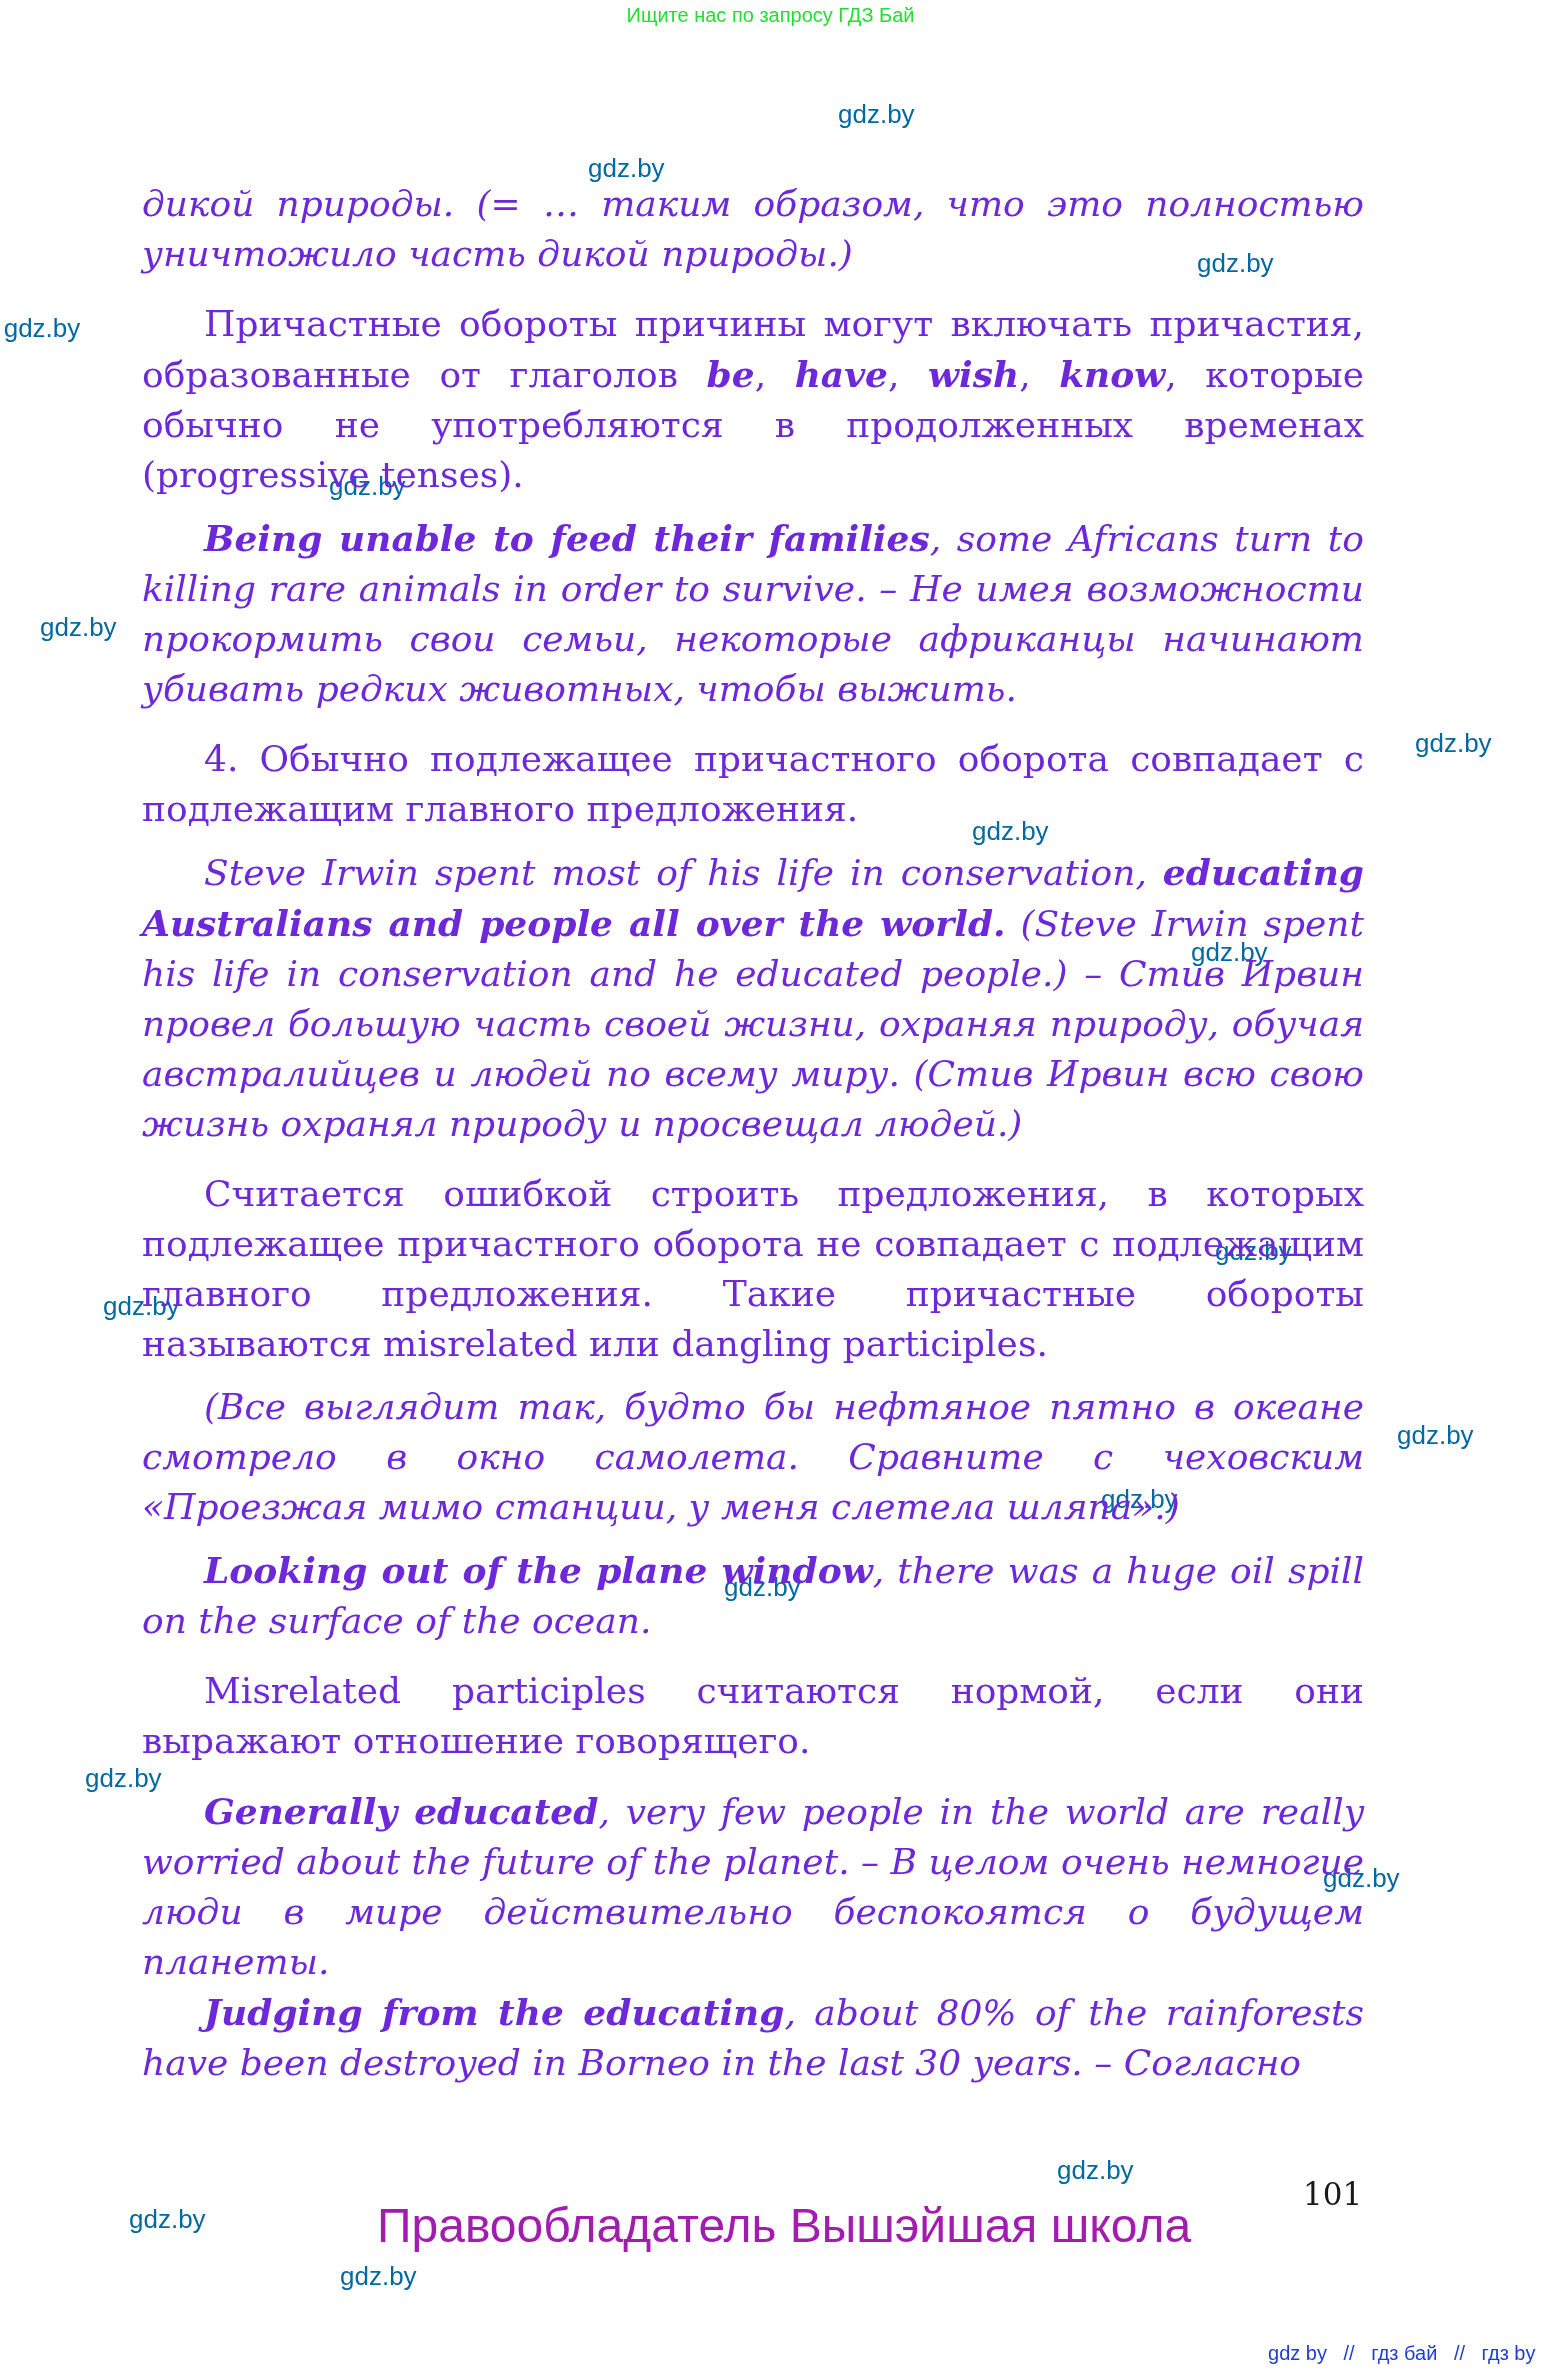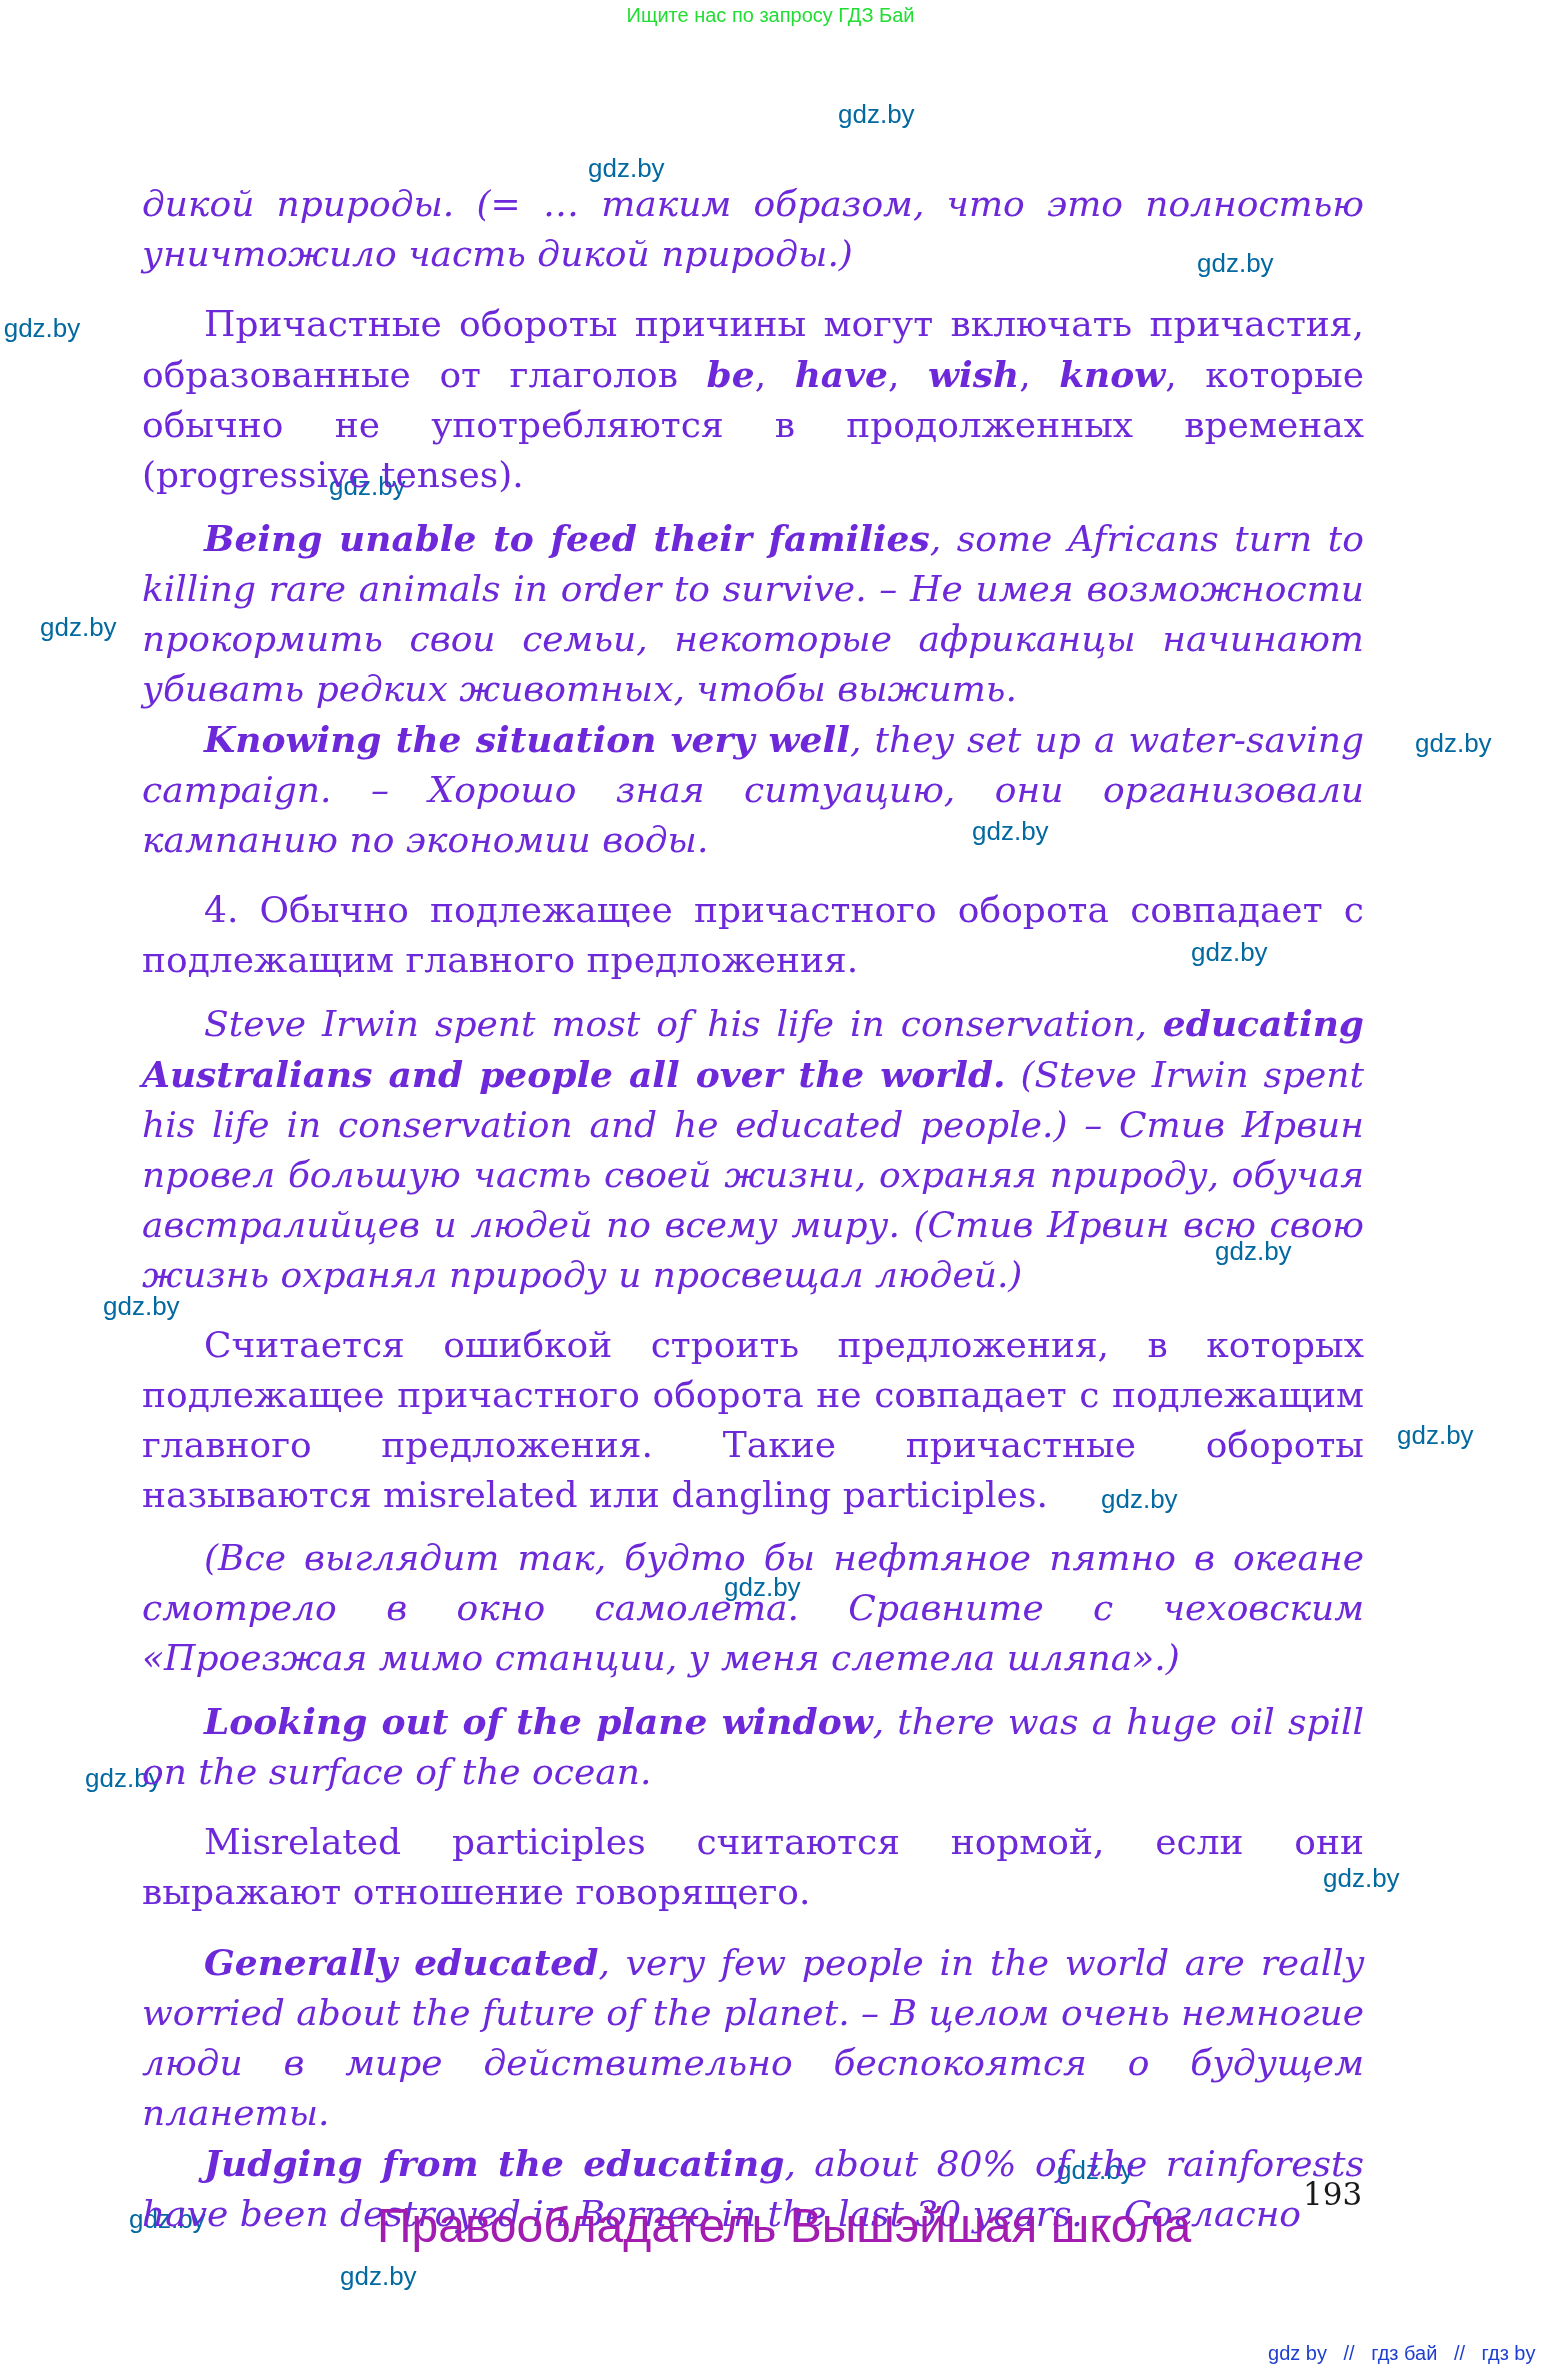--- a/index.html
+++ b/index.html
@@ -62,40 +62,39 @@
 <div class="wm" style="left:129px;top:2204px">gdz.by</div>
 <div class="wm" style="left:340px;top:2261px">gdz.by</div>
 
 <div class="page">
   <p class="p"><i>дикой природы. (= … таким образом, что это полностью уничтожило часть дикой природы.)</i></p>
 
   <p class="p ind gap2"><span>Причастные обороты причины могут включать причастия, образованные от глаголов </span><b><i>be</i></b>, <b><i>have</i></b>, <b><i>wish</i></b>, <b><i>know</i></b><span>, которые обычно не употребляются в продолженных временах (progressive tenses).</span></p>
 
   <p class="p ind gap"><i><b>Being unable to feed their families</b><span>, some Africans turn to killing rare animals in order to survive. – Не имея возможности прокормить свои семьи, некоторые африканцы начинают убивать редких животных, чтобы выжить.</span></i></p>
 
-  <p class="p ind"><i><b>Knowing the situation very well</b><span>, they set up a water-saving campaign. – Хорошо зная ситуацию, они организовали кампанию по экономии воды.</span></i></p>
 
   <p class="p ind gap2">4. Обычно подлежащее причастного оборота совпадает с подлежащим главного предложения.</p>
 
   <p class="p ind gap"><i><span>Steve Irwin spent most of his life in conservation, </span><b>educating Australians and people all over the world.</b><span> (Steve Irwin spent his life in conservation and he educated people.) – Стив Ирвин провел большую часть своей жизни, охраняя природу, обучая австралийцев и людей по всему миру. (Стив Ирвин всю свою жизнь охранял природу и просвещал людей.)</span></i></p>
 
   <p class="p ind gap2">Считается ошибкой строить предложения, в которых подлежащее причастного оборота не совпадает с подлежащим главного предложения. Такие причастные обороты называются misrelated или dangling participles.</p>
 
   <p class="p ind gap"><i>(Все выглядит так, будто бы нефтяное пятно в океане смотрело в окно самолета. Сравните с чеховским «Проезжая мимо станции, у меня слетела шляпа».)</i></p>
 
   <p class="p ind gap"><i><b>Looking out of the plane window</b><span>, there was a huge oil spill on the surface of the ocean.</span></i></p>
 
   <p class="p ind gap2">Misrelated participles считаются нормой, если они выражают отношение говорящего.</p>
 
   <p class="p ind gap2"><i><b>Generally educated</b><span>, very few people in the world are really worried about the future of the planet. – В целом очень немногие люди в мире действительно беспокоятся о будущем планеты.</span></i></p>
 
   <p class="p ind"><i><b>Judging from the educating</b><span>, about 80% of the rainforests have been destroyed in Borneo in the last 30 years. – Согласно</span></i></p>
 </div>
 
-<div class="pagenum">193</div>
+<div class="pagenum">101</div>
 <div class="rights">Правообладатель Вышэйшая школа</div>
 
 <div class="footer-links">
   <span>gdz by</span>
   <span>//</span>
   <span>гдз бай</span>
   <span>//</span>
   <span>гдз by</span>
 </div>
 

